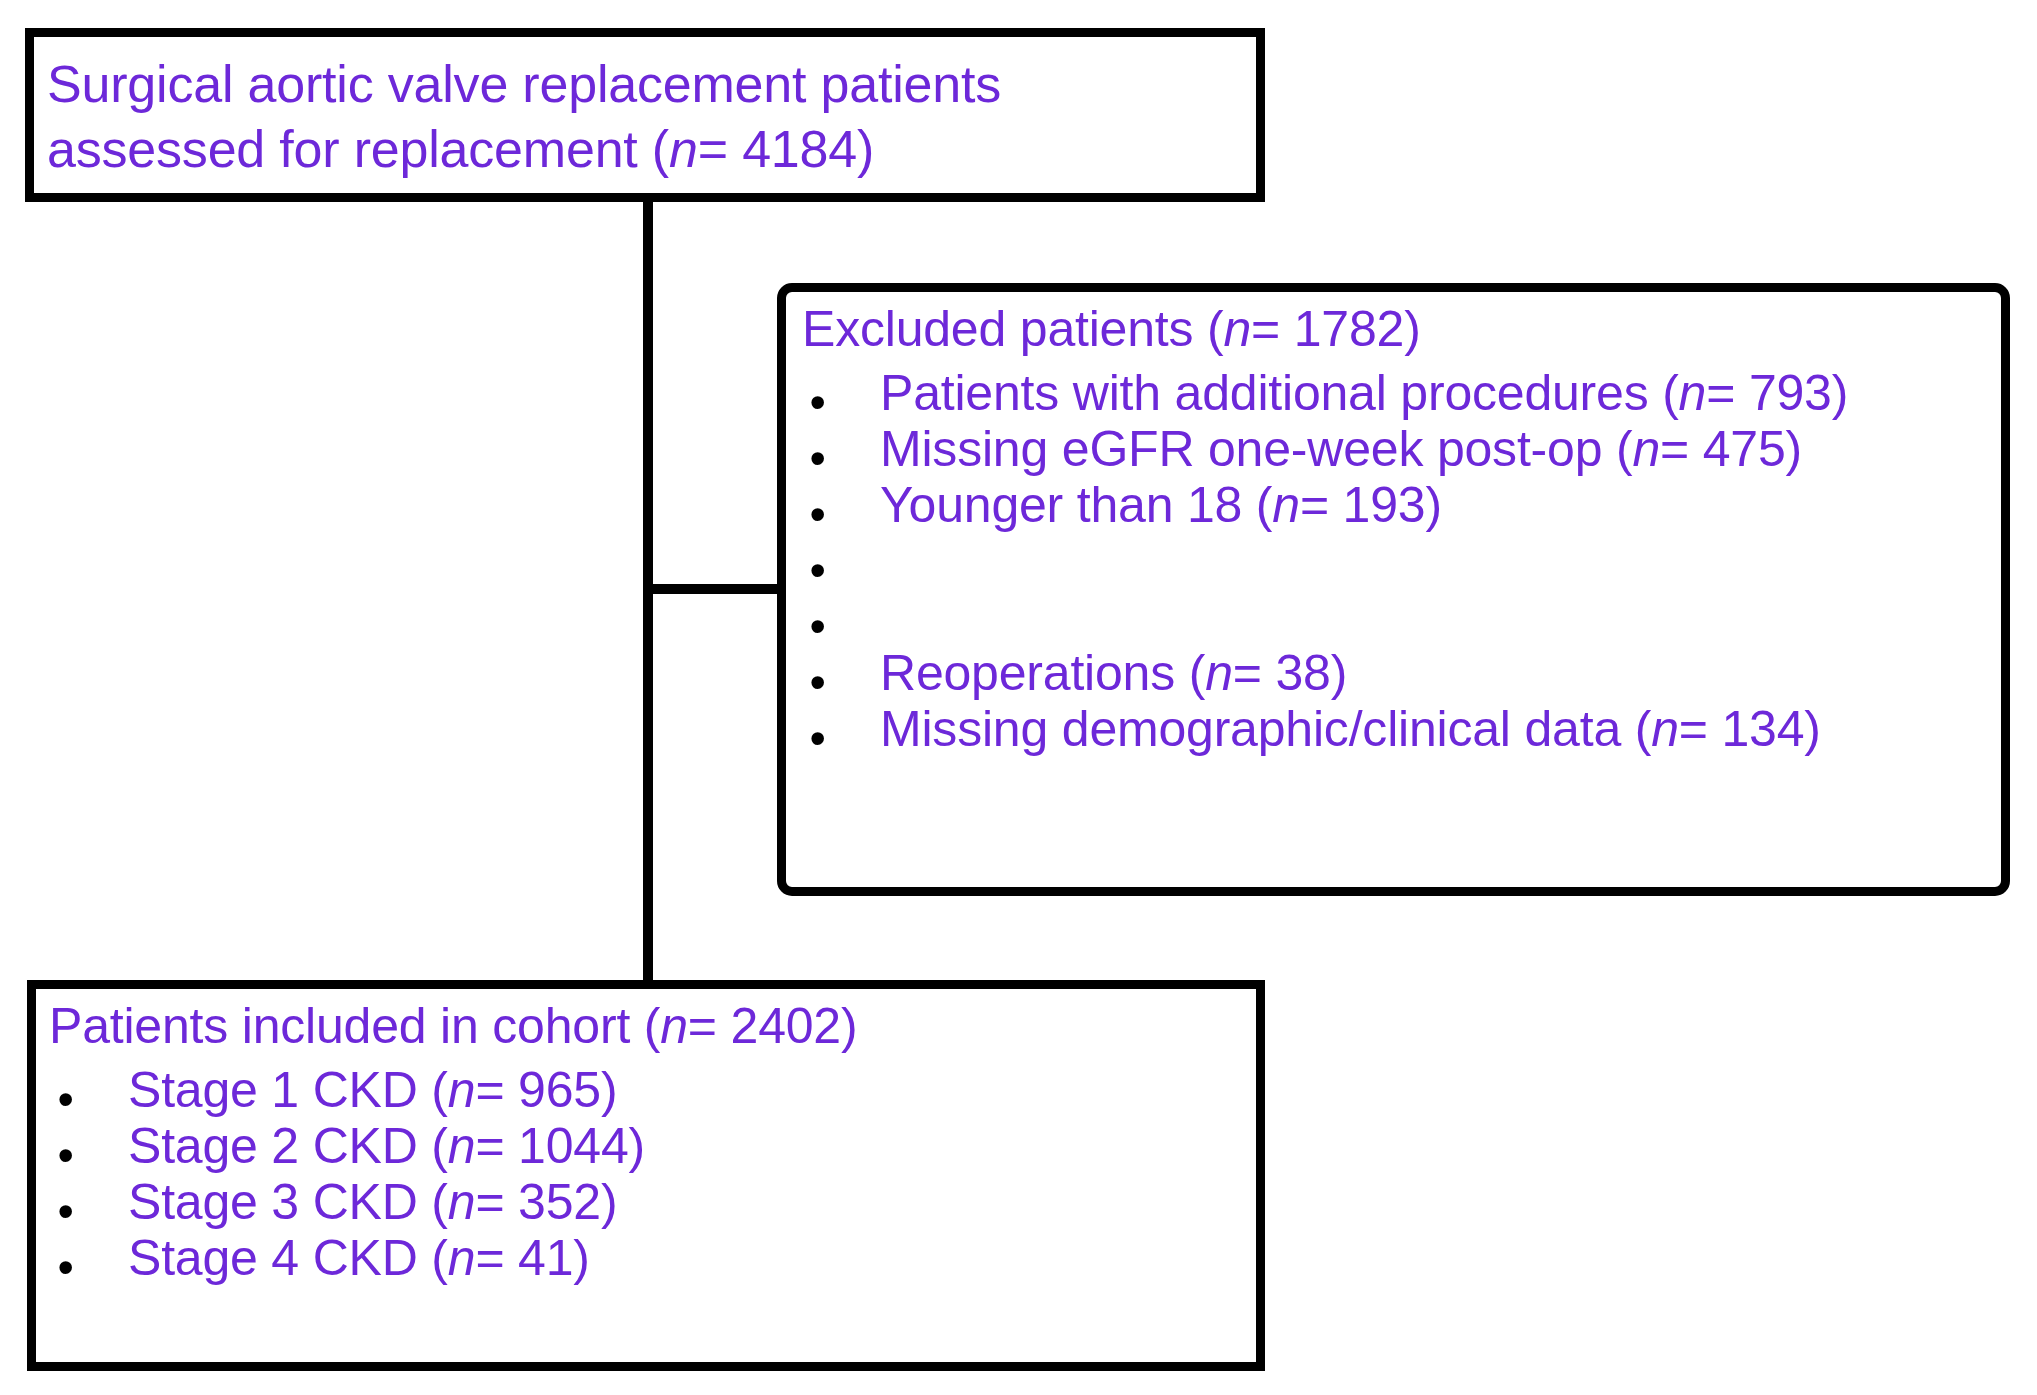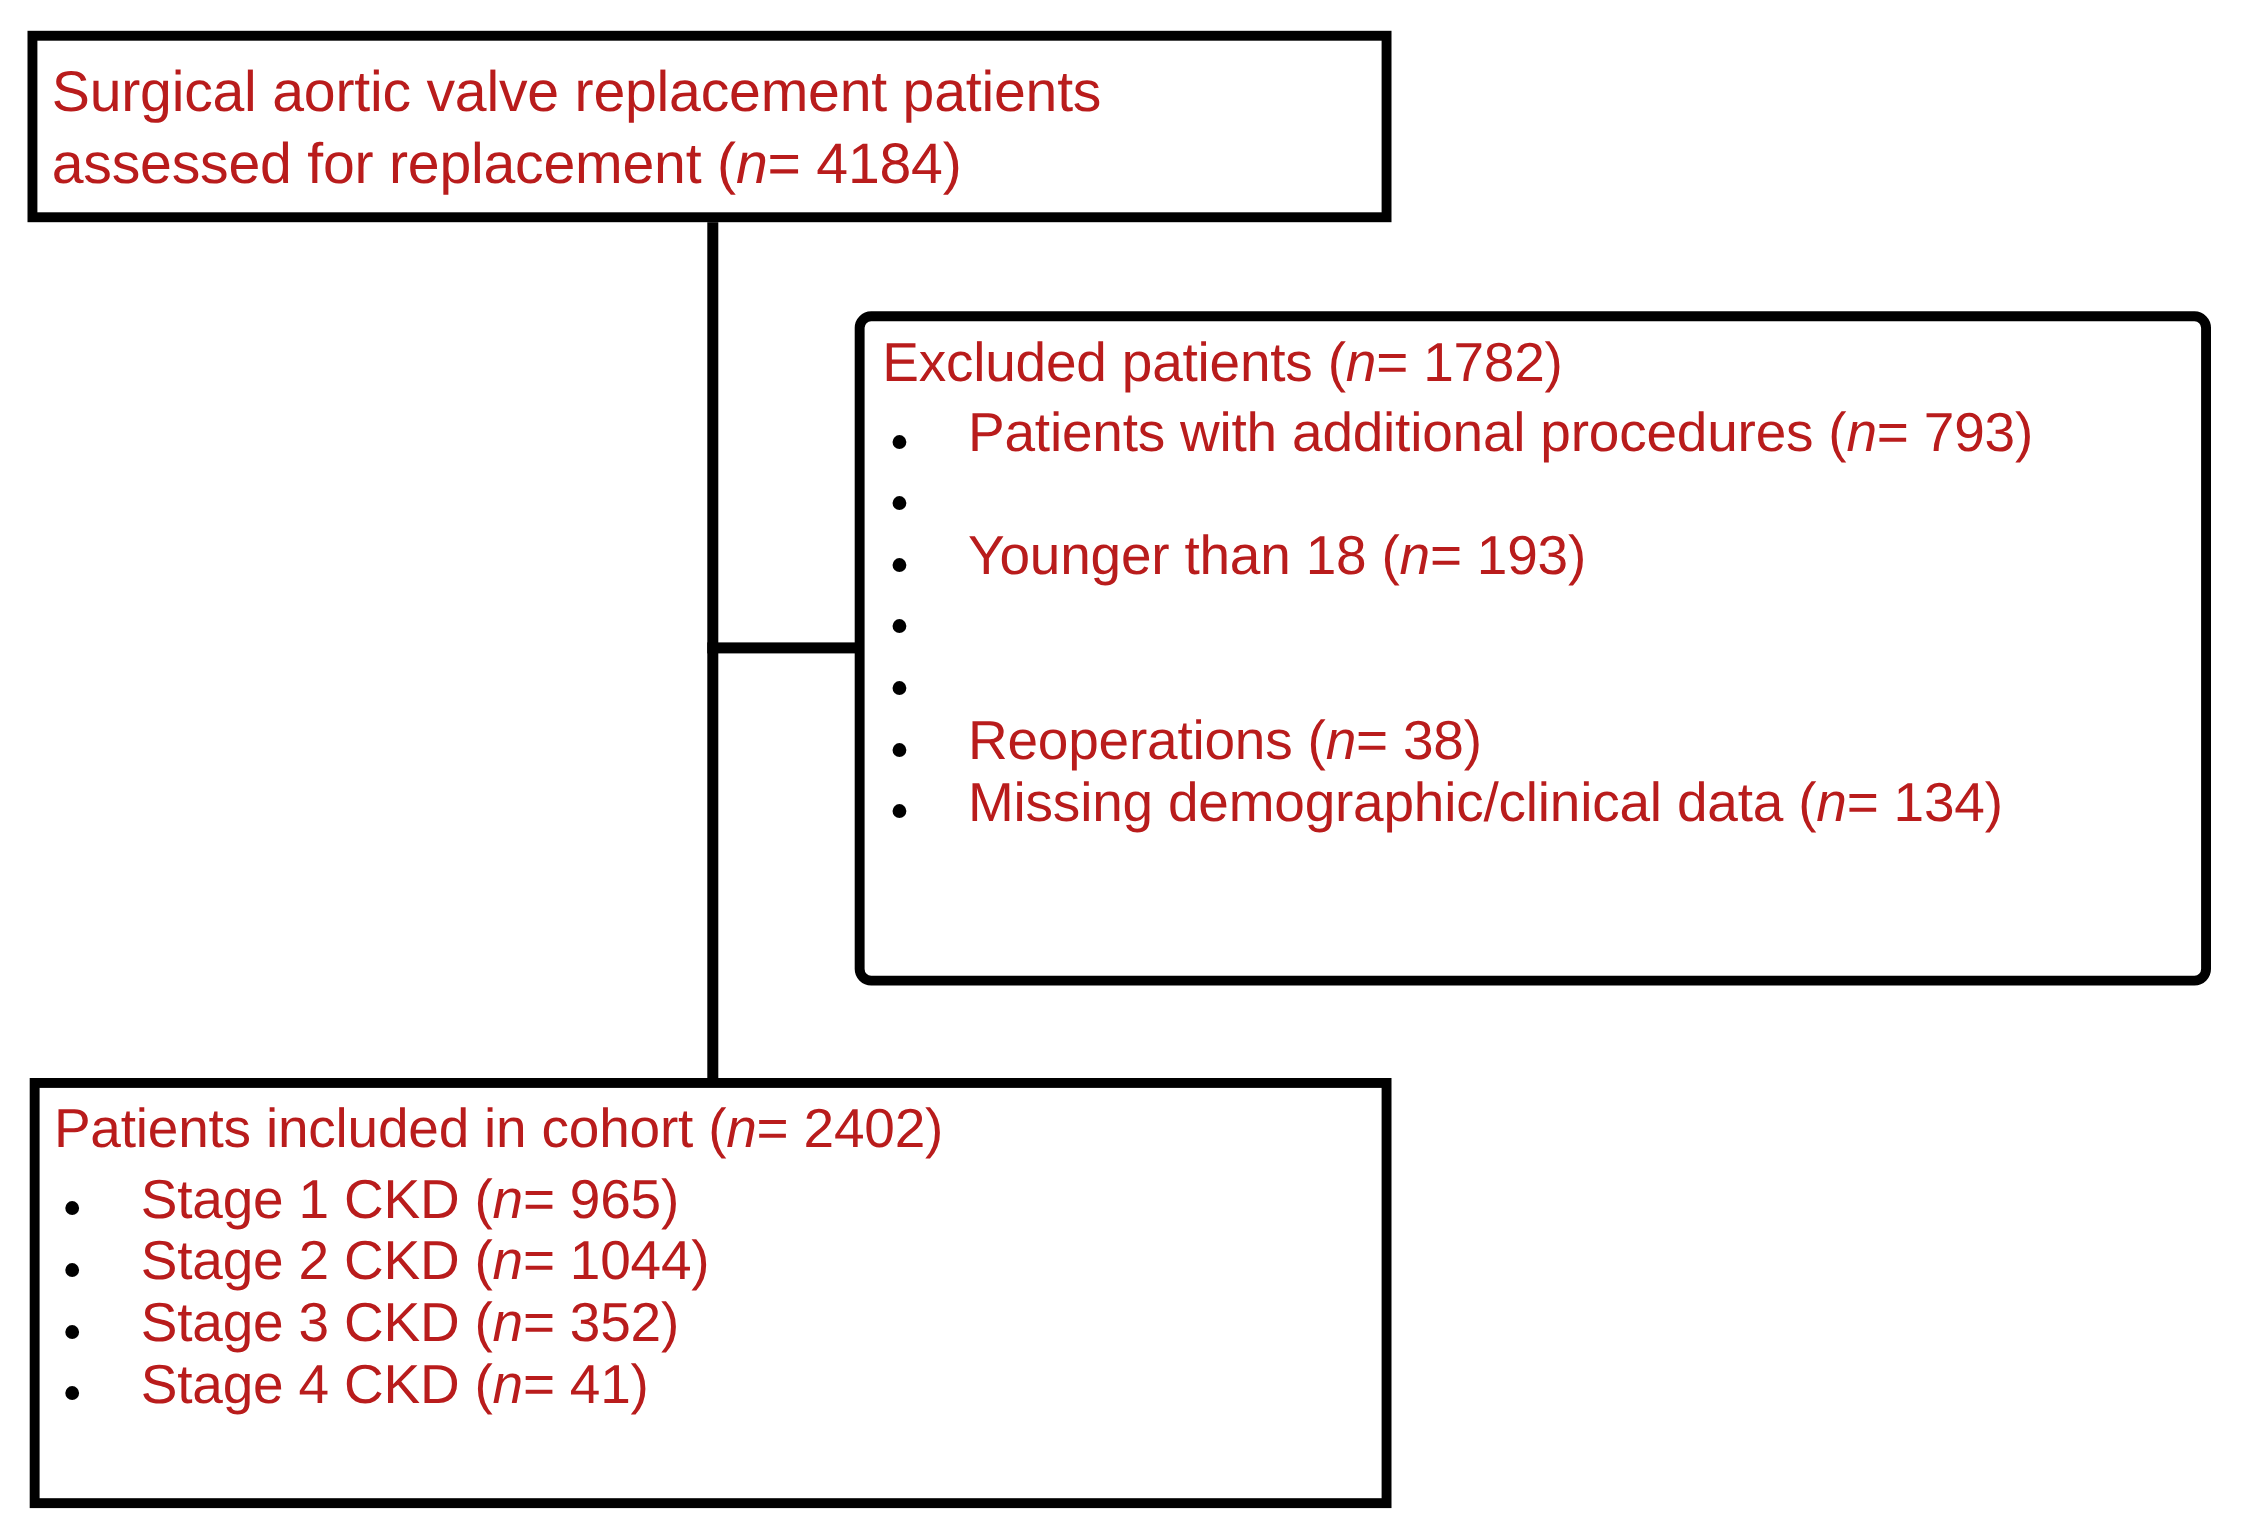--- a/index.html
+++ b/index.html
@@ -67,21 +67,21 @@
   .box-inner {
     position: absolute;
     left: 0;
     top: 0;
     width: 100%;
     height: 100%;
   }
   .ln {
     position: absolute;
     white-space: nowrap;
-    color: #b91c1c;
+    color: #6d28d9;
     font-weight: 400;
     letter-spacing: -0.2px;
   }
   .bullet-dot {
     position: absolute;
     color: #000000;
     font-weight: 700;
     line-height: 1;
   }
   .ital {
@@ -135,20 +135,21 @@
 
   <div class="box" id="box-excluded">
     <div class="box-inner">
 
       <div class="ln hdr" style="top:8px"><span>Excluded patients (</span><span class="ital">n</span><span>= 1782)</span></div>
 
       <div class="bullet-dot" style="top:88px">•</div>
       <div class="ln bul-txt" style="top:72px"><span>Patients with additional procedures (</span><span class="ital">n</span><span>= 793)</span></div>
 
       <div class="bullet-dot" style="top:144px">•</div>
+      <div class="ln bul-txt" style="top:128px"><span>Missing eGFR one-week post-op (</span><span class="ital">n</span><span>= 475)</span></div>
 
       <div class="bullet-dot" style="top:200px">•</div>
       <div class="ln bul-txt" style="top:184px"><span>Younger than 18 (</span><span class="ital">n</span><span>= 193)</span></div>
 
       <div class="bullet-dot" style="top:256px">•</div>
 
       <div class="bullet-dot" style="top:312px">•</div>
 
       <div class="bullet-dot" style="top:368px">•</div>
       <div class="ln bul-txt" style="top:352px"><span>Reoperations (</span><span class="ital">n</span><span>= 38)</span></div>

